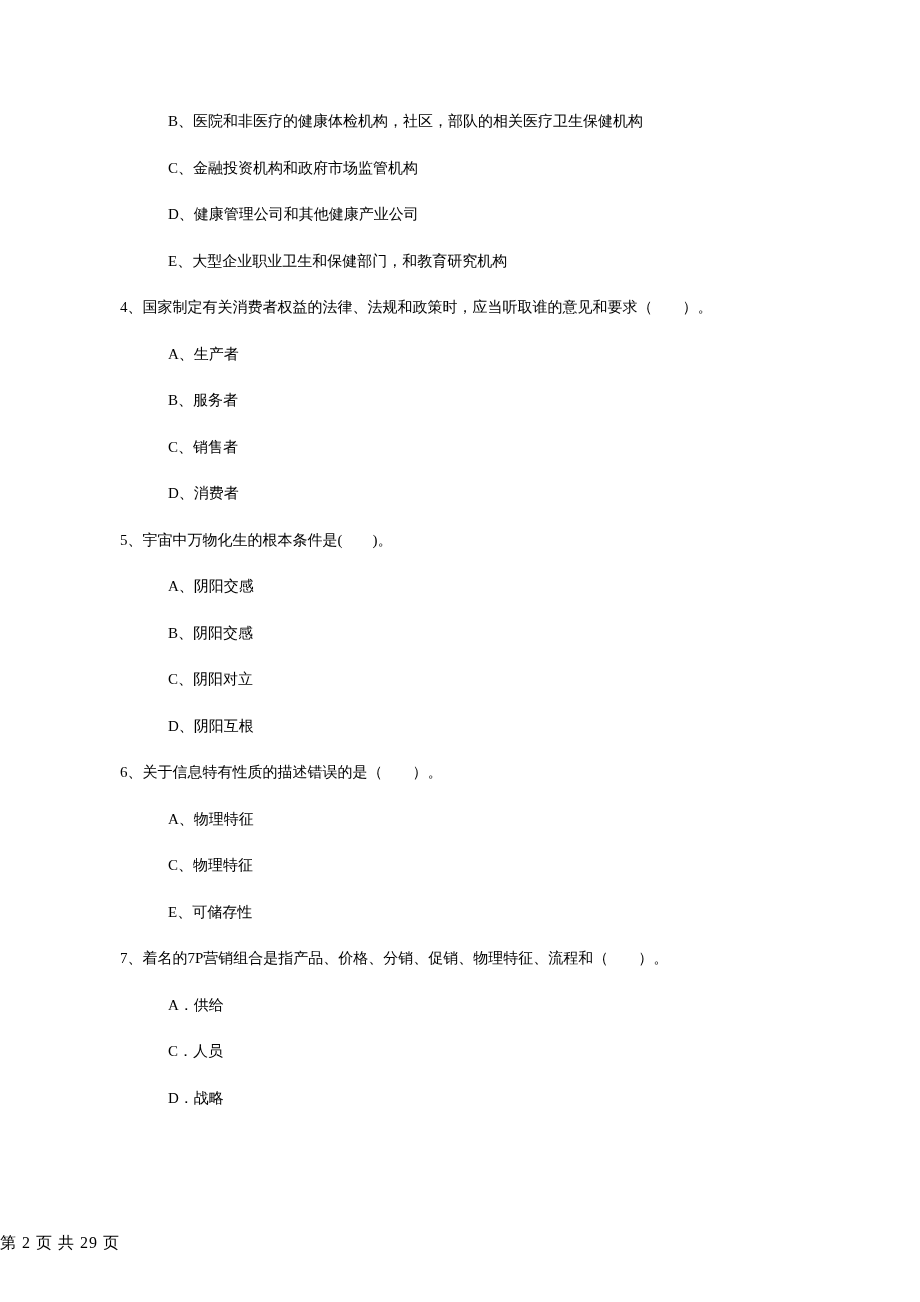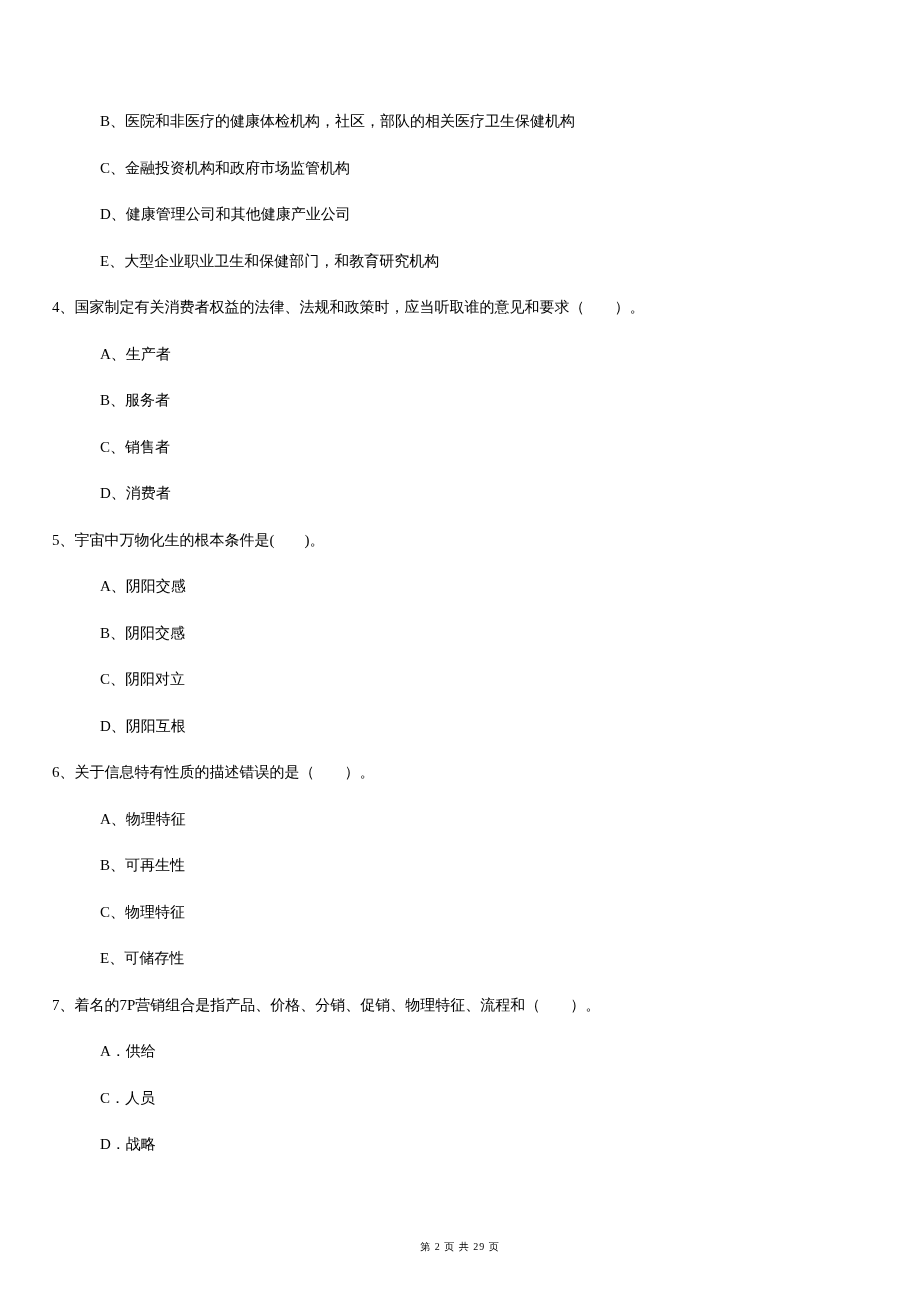--- a/index.html
+++ b/index.html
@@ -8,36 +8,36 @@
     font-family: "SimSun", "宋体", serif;
     font-size: 15px;
     color: #000;
     background: #fff;
     width: 920px;
     height: 1302px;
     box-sizing: border-box;
     position: relative;
   }
   .content {
-    padding: 110px 120px 0 52px;
+    padding: 110px 120px 0 120px;
     line-height: 1.5;
   }
   .option-line {
     margin: 0 0 24px 48px;
   }
   .question-line {
     margin: 0 0 24px 0;
   }
   .footer {
     position: absolute;
     bottom: 48px;
     left: 0;
     width: 100%;
-    text-align: center;
-    font-size: 10px;
+    text-align: left;
+    font-size: 16px;
     letter-spacing: 1px;
   }
 </style>
 </head>
 <body>
 
 <div class="content">
 
   <div class="option-line">B、医院和非医疗的健康体检机构，社区，部队的相关医疗卫生保健机构</div>
   <div class="option-line">C、金融投资机构和政府市场监管机构</div>
@@ -51,21 +51,20 @@
   <div class="option-line">D、消费者</div>
 
   <div class="question-line">5、宇宙中万物化生的根本条件是(　　)。</div>
   <div class="option-line">A、阴阳交感</div>
   <div class="option-line">B、阴阳交感</div>
   <div class="option-line">C、阴阳对立</div>
   <div class="option-line">D、阴阳互根</div>
 
   <div class="question-line">6、关于信息特有性质的描述错误的是（　　）。</div>
   <div class="option-line">A、物理特征</div>
-  <div class="option-line">B、可再生性</div>
   <div class="option-line">C、物理特征</div>
   <div class="option-line">E、可储存性</div>
 
   <div class="question-line">7、着名的7P营销组合是指产品、价格、分销、促销、物理特征、流程和（　　）。</div>
   <div class="option-line">A．供给</div>
   <div class="option-line">C．人员</div>
   <div class="option-line">D．战略</div>
 
 </div>
 

